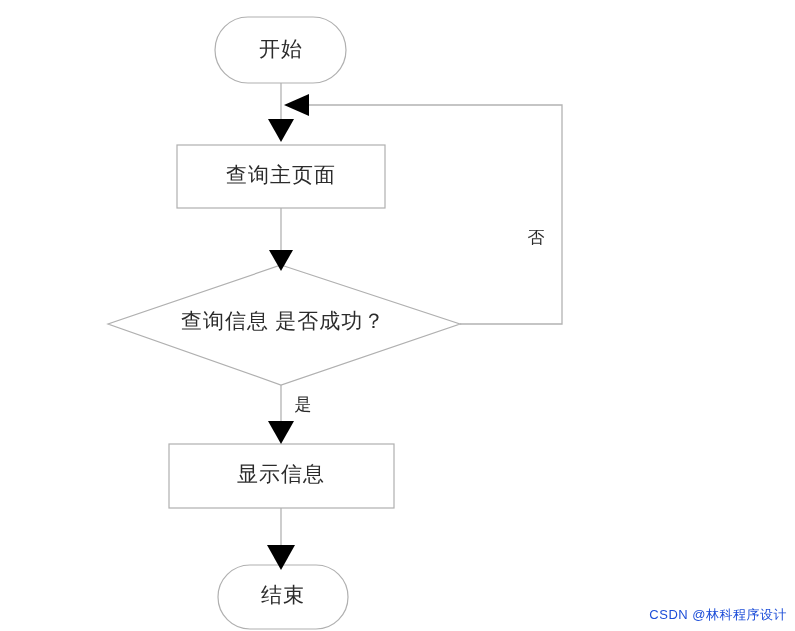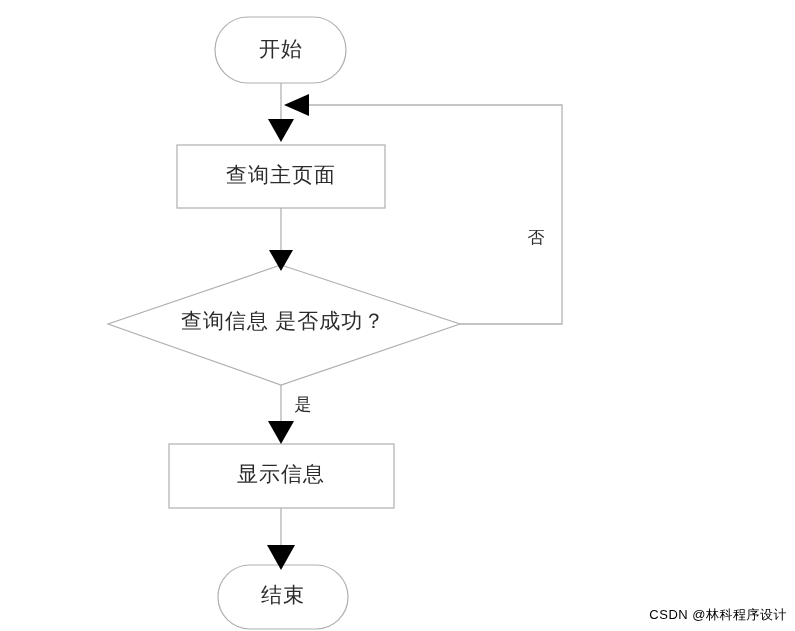--- a/index.html
+++ b/index.html
@@ -49,21 +49,21 @@
   .arrowhead {
     fill: #000000;
     stroke: none;
   }
   .watermark {
     position: absolute;
     right: 8px;
     bottom: 7px;
     font-family: "Liberation Sans", "DejaVu Sans", sans-serif;
     font-size: 13px;
-    color: #000000;
+    color: #1d4ed8;
     letter-spacing: 0.5px;
     white-space: nowrap;
     user-select: none;
   }
 </style>
 </head>
 <body>
 
 <svg id="flow-canvas" viewBox="0 0 795 631">
 

